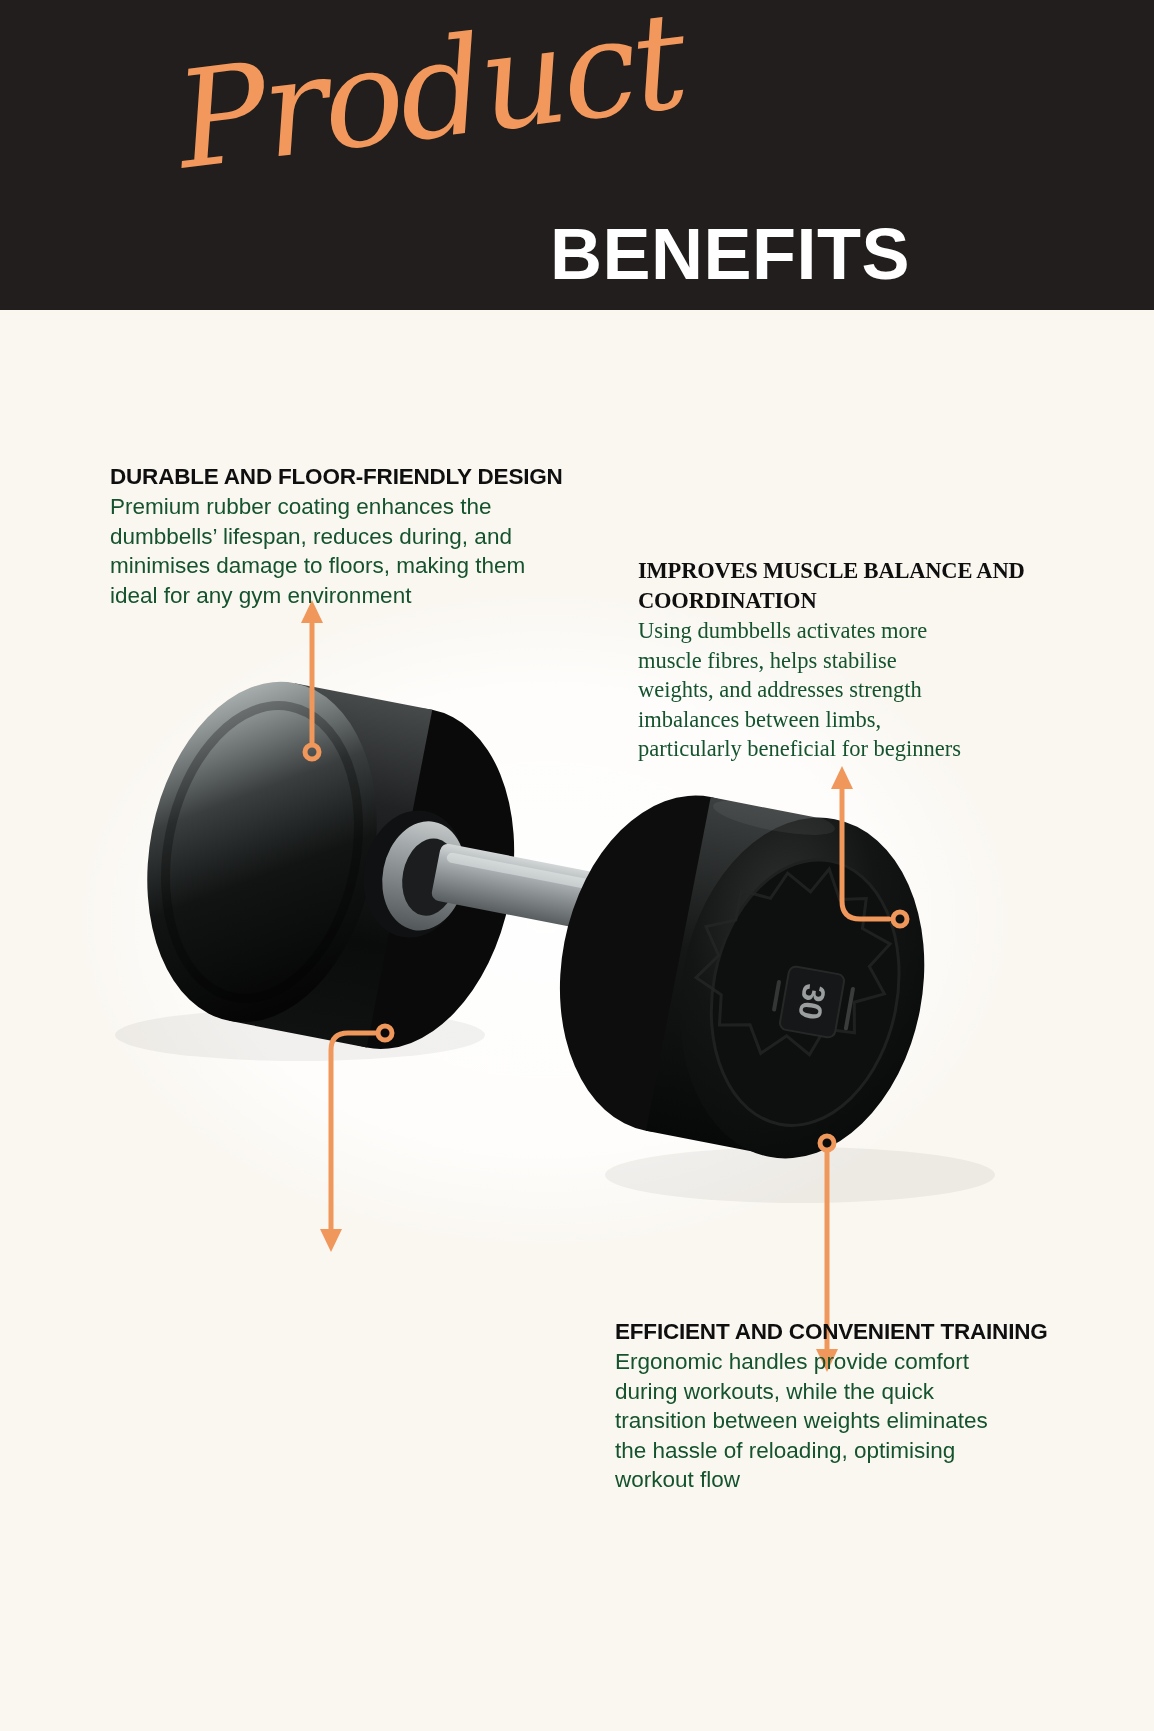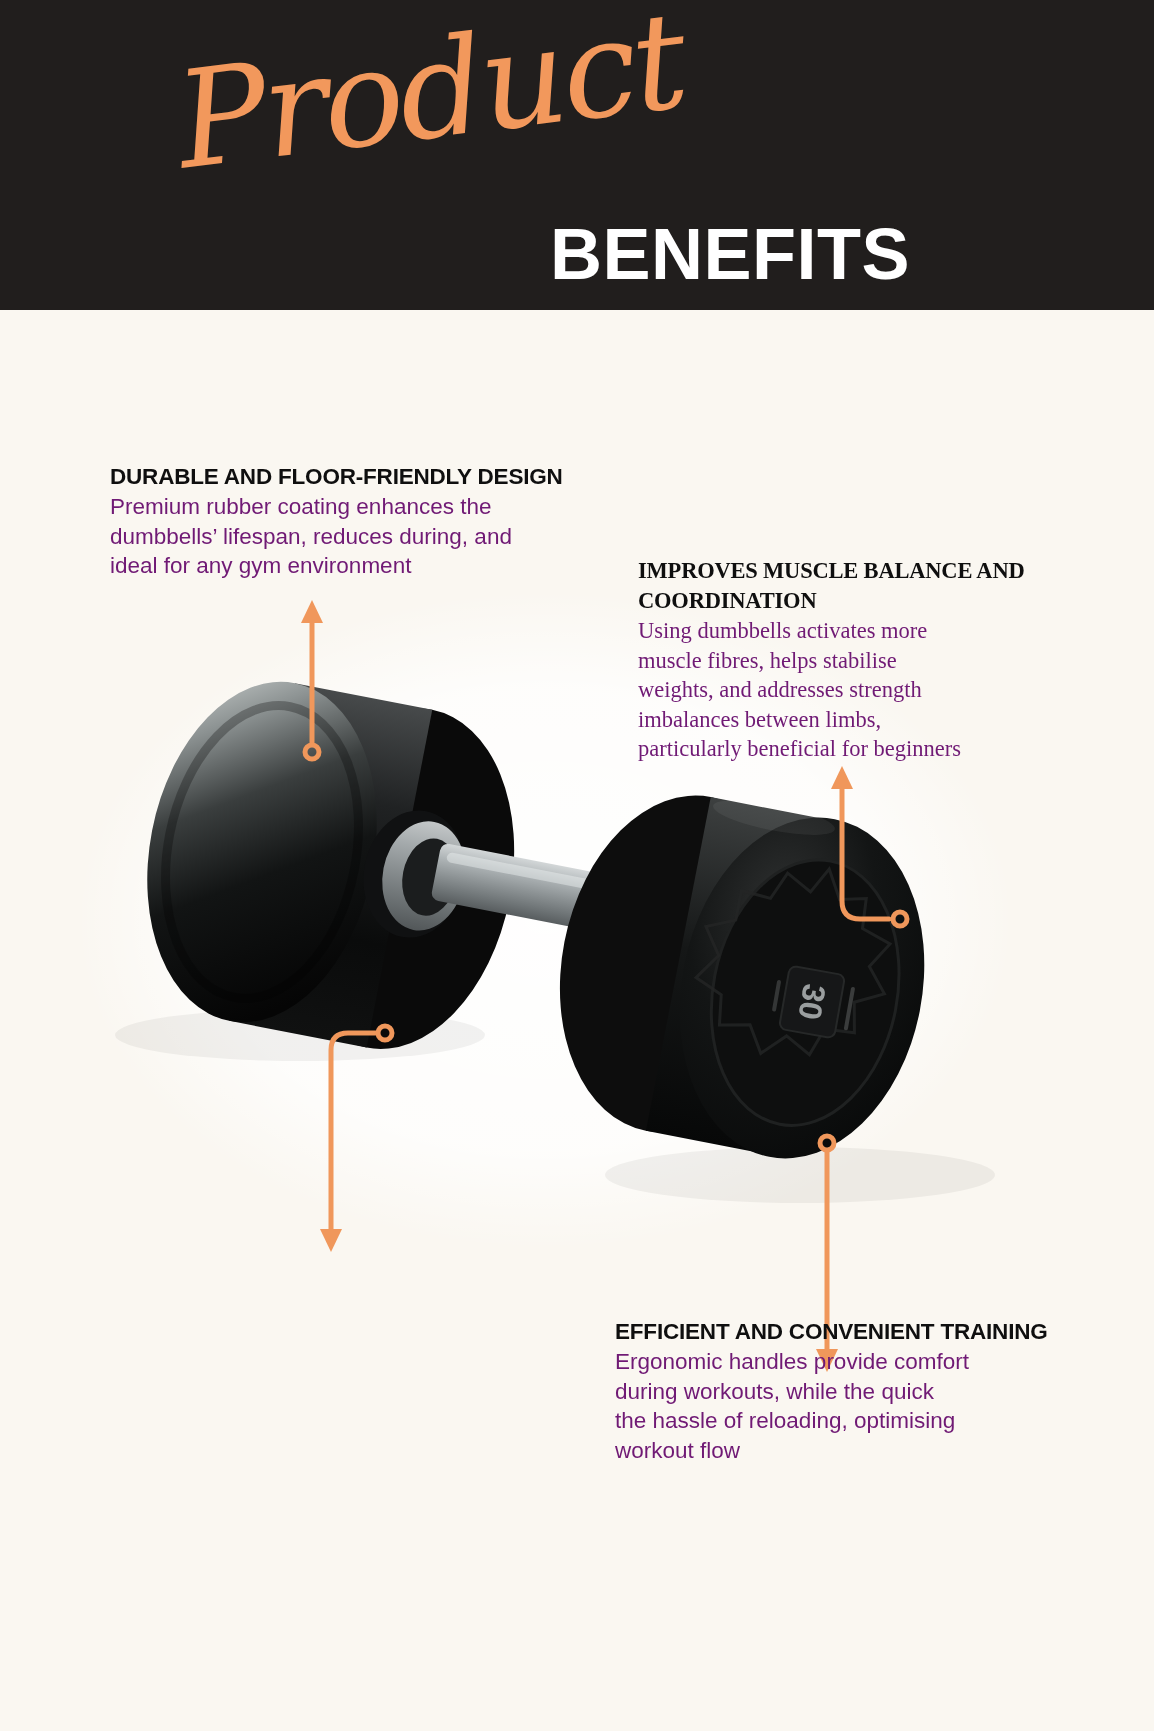--- a/index.html
+++ b/index.html
@@ -23,21 +23,21 @@
     position:absolute; left:550px; top:214px;
     font-size:72px; line-height:80px; font-weight:700;
     color:#ffffff; letter-spacing:0.5px;
   }
   .benefit { position:absolute; text-align:left; }
   .benefit .t-line {
     font-weight:700; font-size:22.5px; line-height:30px;
     color:#0f0f0f; letter-spacing:-0.2px; white-space:nowrap;
   }
   .benefit .b-line {
-    font-size:22.5px; line-height:29.5px; color:#701a75; white-space:nowrap;
+    font-size:22.5px; line-height:29.5px; color:#14532d; white-space:nowrap;
   }
   #benefit-durable   { left:110px; top:462px;  width:400px; }
   #benefit-balance   { left:638px; top:556px;  width:400px;font-family:Liberation Serif, serif; }
   #benefit-safe      { left:108px; top:1252px; width:440px; }
   #benefit-efficient { left:615px; top:1317px; width:424px; }
   svg.art { position:absolute; left:0; top:0; pointer-events:none; }
 </style>
 </head>
 <body>
 
@@ -147,35 +147,37 @@
         <circle cx="827" cy="1143" r="7"></circle>
         <polygon points="827,1372 816,1349 838,1349" fill="#f0975b" stroke="none"></polygon>
       </g>
     </g>
   </svg>
 
   <div class="benefit" id="benefit-durable">
     <div class="t-line">DURABLE AND FLOOR-FRIENDLY DESIGN</div>
     <div class="b-line">Premium rubber coating enhances the</div>
     <div class="b-line">dumbbells’ lifespan, reduces during, and</div>
+    <div class="b-line">minimises damage to floors, making them</div>
     <div class="b-line">ideal for any gym environment</div>
   </div>
 
   <div class="benefit" id="benefit-balance">
     <div class="t-line">IMPROVES MUSCLE BALANCE AND</div>
     <div class="t-line">COORDINATION</div>
     <div class="b-line">Using dumbbells activates more</div>
     <div class="b-line">muscle fibres, helps stabilise</div>
     <div class="b-line">weights, and addresses strength</div>
     <div class="b-line">imbalances between limbs,</div>
     <div class="b-line">particularly beneficial for beginners</div>
   </div>
 
 
   <div class="benefit" id="benefit-efficient">
     <div class="t-line">EFFICIENT AND CONVENIENT TRAINING</div>
     <div class="b-line">Ergonomic handles provide comfort</div>
     <div class="b-line">during workouts, while the quick</div>
+    <div class="b-line">transition between weights eliminates</div>
     <div class="b-line">the hassle of reloading, optimising</div>
     <div class="b-line">workout flow</div>
   </div>
 
 </div>
 
 </body></html>

